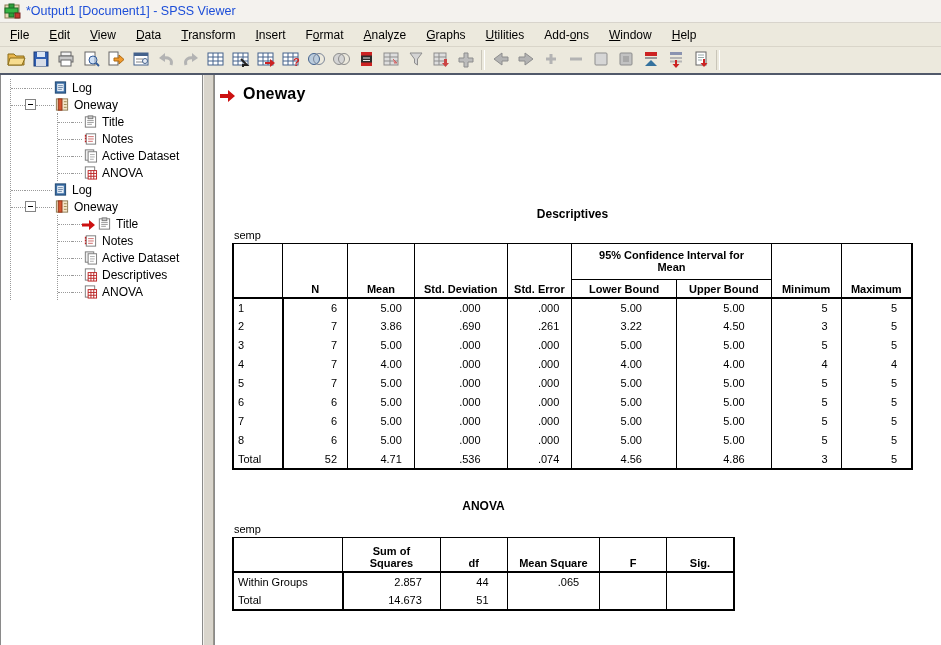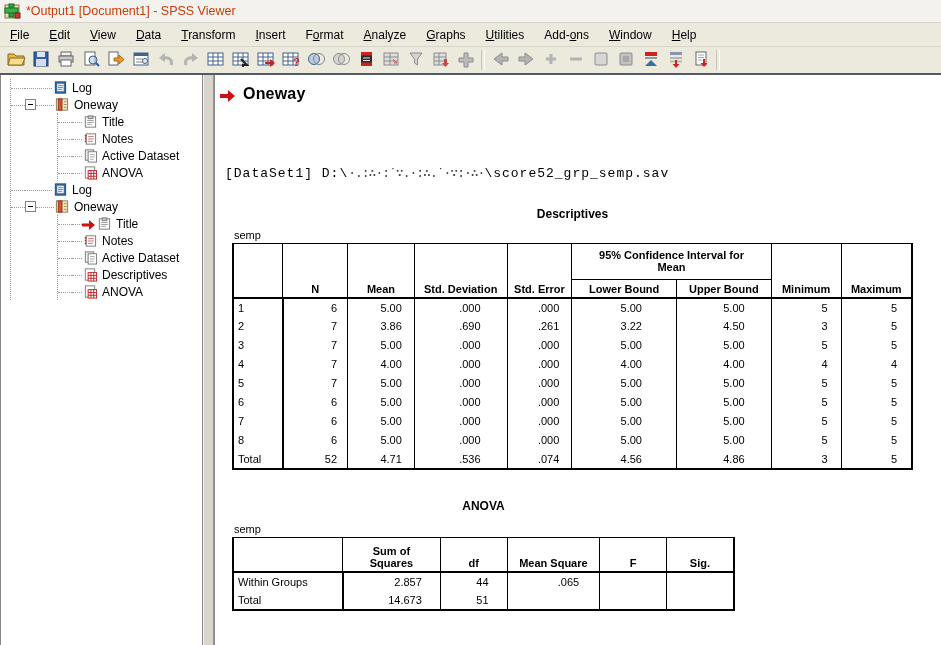--- a/index.html
+++ b/index.html
@@ -10,21 +10,21 @@
     -webkit-font-smoothing:antialiased;
   }
   .window{width:941px;height:645px;display:flex;flex-direction:column;}
 
   
   .titlebar{
     height:22px;background:#f4f2ee;display:flex;align-items:center;
     padding-left:4px;border-bottom:1px solid #d8d4cc;flex:0 0 auto;
   }
   .titlebar .app-icon{width:17px;height:16px;margin-right:5px;display:inline-block;}
-  .titlebar .title-text{font-size:12.5px;color:#c2410c;}
+  .titlebar .title-text{font-size:12.5px;color:#1d4ed8;}
 
   
   .menubar{
     height:23px;background:#ece9dd;display:flex;align-items:center;
     border-bottom:1px solid #d9d5c9;flex:0 0 auto;font-size:12px;
   }
   .menu-item{padding:3px 10px;color:#000;cursor:default;}
   .menu-item u{text-decoration:underline;}
 
   
@@ -446,23 +446,20 @@
 
       <div class="abs heading-row" style="top:10px;left:5px;">
         <span class="heading-arrow">
           <svg width="15" height="12" viewBox="0 0 15 12">
               <path d="M0 4h8V0l7 6-7 6V8H0z" fill="#cc1111"></path>
             </svg>
         </span>
         <span class="page-title">Oneway</span>
       </div>
 
-      <div class="abs dataset-line" style="top:90px;left:10px;">
-        <span>[DataSet1] D:\</span><span class="scribble">·.:∴·:˙∵.·:∴.˙·∵:·∴·</span><span>\score52_grp_semp.sav</span>
-      </div>
 
       <div class="abs" style="top:132px;left:17px;width:681px;">
         <div class="tbl-title">Descriptives</div>
         <div class="var-label" style="margin-top:8px;">semp</div>
         <div id="desc-table-host">
             <table class="spss">
               <colgroup>
                 <col style="width: 50px;">
                 <col style="width: 65px;">
                 <col style="width: 67px;">

